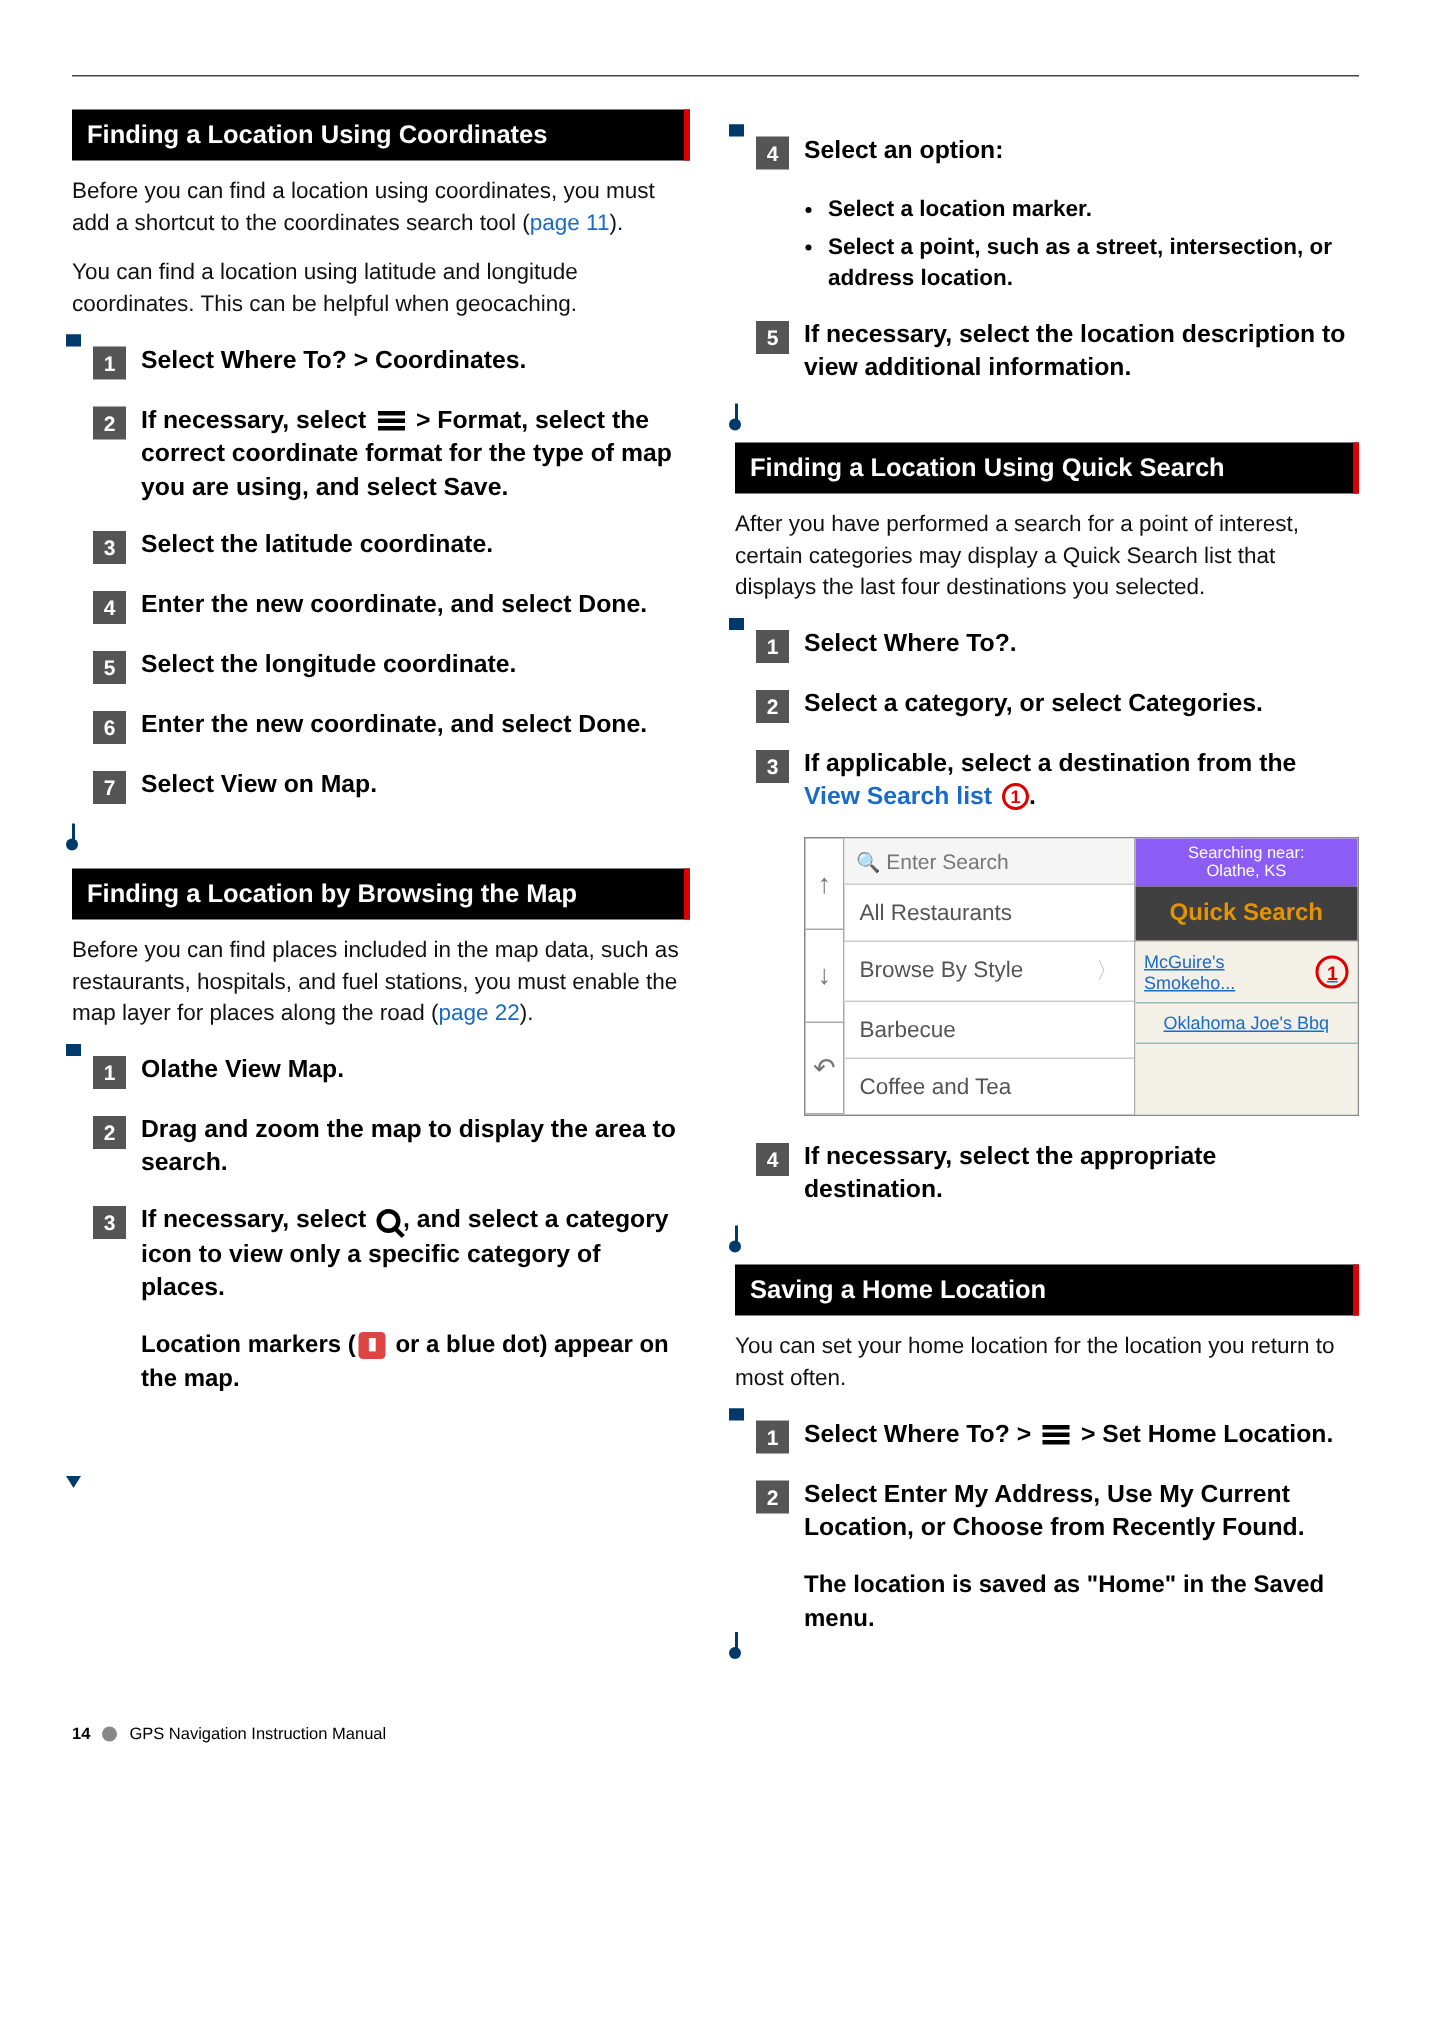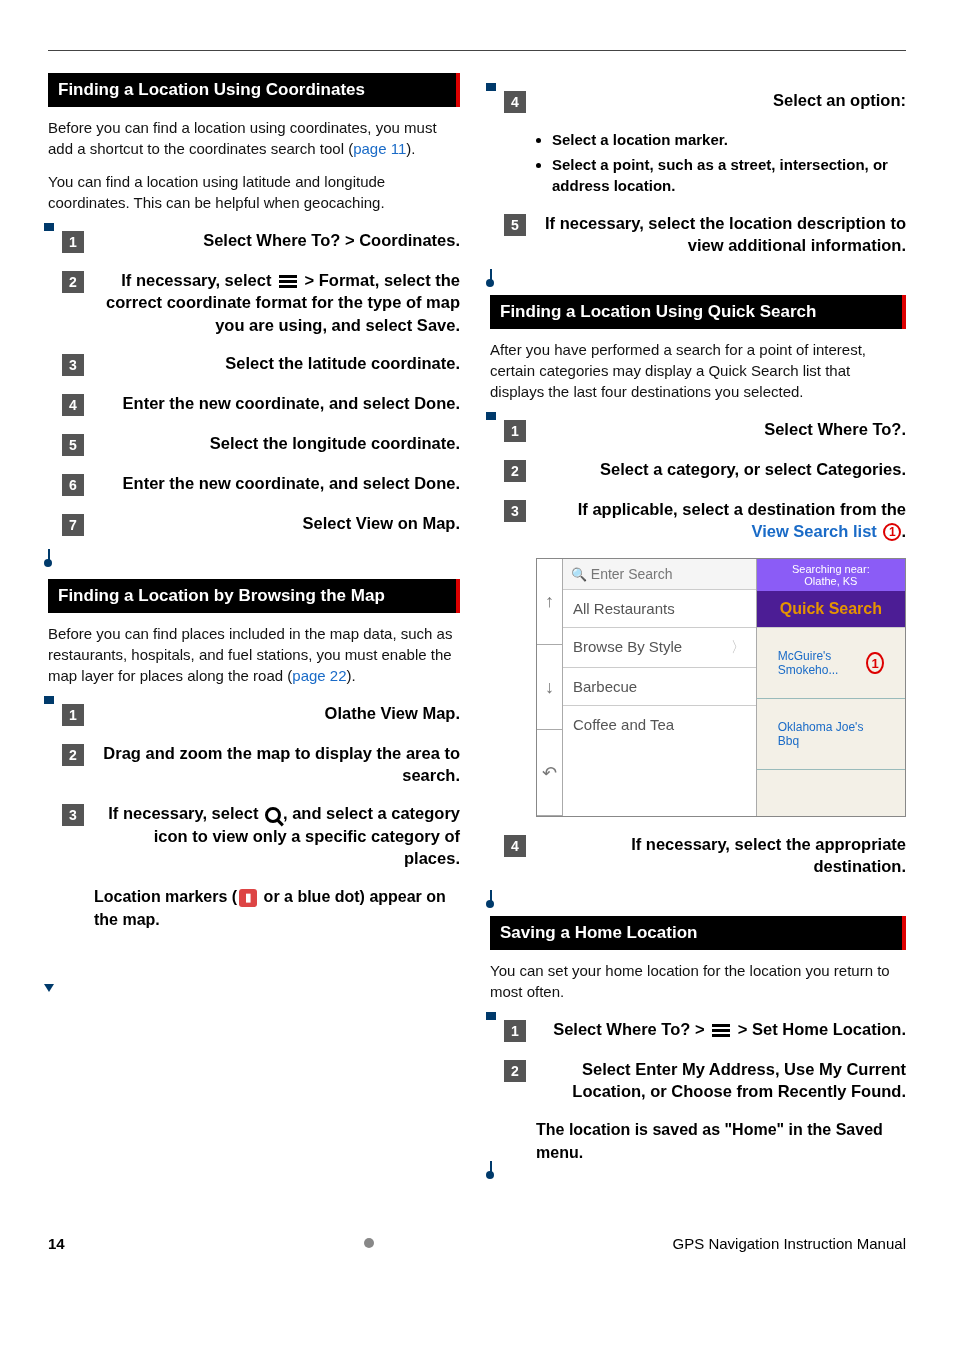--- a/index.html
+++ b/index.html
@@ -7,52 +7,52 @@
   .page { padding: 50px 48px 30px 48px; }
   .header-line { font-weight: 700; font-size: 16px; color: #333; margin-bottom: 6px; }
   .hr-top { border: none; border-top: 1.5px solid #444; margin-bottom: 22px; }
   .columns { display: flex; gap: 30px; }
   .col { flex: 1; }
   .section-header { background: #000; color: #fff; font-weight: 700; font-size: 17px; padding: 7px 10px; margin-bottom: 10px; border-right: 4px solid #d00; }
   .body-text { font-size: 15px; line-height: 1.4; margin-bottom: 12px; color: #111; }
   .link { color: #1a6bc7; }
   .step { display: flex; align-items: flex-start; margin: 16px 0; }
   .step-num { background: #555; color: #fff; width: 22px; height: 22px; font-size: 14px; font-weight: 700; display: inline-flex; align-items: center; justify-content: center; margin-right: 10px; flex-shrink: 0; margin-top:2px;}
-  .step-text { font-weight: 700; font-size: 16.5px; line-height: 1.35; flex: 1; text-align: right; }
+  .step-text { font-weight: 700; font-size: 16.5px; line-height: 1.35; flex: 1; }
   .step-sub { font-weight: 700; font-size: 16px; margin-left: 32px; line-height: 1.45; margin-top:6px; }
   ul.bullets { margin: 8px 0 12px 48px; }
   ul.bullets li { font-weight: 700; font-size: 15px; line-height: 1.4; margin-bottom: 4px; }
   .info-circle { display:inline-flex; align-items:center; justify-content:center; width:18px; height:18px; border:2px solid #d00; color:#d00; border-radius:50%; font-size:12px; font-weight:700; vertical-align:middle; margin-left:2px;}
   .menu-icon { display:inline-block; vertical-align:middle; margin:0 3px;}
   .menu-icon span{ display:block; width:18px; height:3px; background:#000; margin:2px 0;}
   .mag-icon { display:inline-block; width:16px; height:16px; border:3px solid #000; border-radius:50%; position:relative; vertical-align:middle; margin:0 2px;}
   .mag-icon:after{content:""; position:absolute; width:8px; height:3px; background:#000; bottom:-4px; right:-6px; transform:rotate(45deg);}
   .pin-icon{ display:inline-flex; width:18px; height:18px; background:#d44; border-radius:3px; vertical-align:middle; align-items:center;justify-content:center; color:#fff; font-size:11px; margin:0 2px;}
   .flow-line { position: relative; }
   .flow-line:before { content:""; position:absolute; left:-14px; top:-4px; width:1.5px; height:calc(100% + 0px); background:#003a6b; }
   .flow-end { position:relative; height:14px; }
   .flow-end:before{content:""; position:absolute; left:-18px; top:6px; width:8px; height:8px; background:#003a6b; border-radius:50%;}
   .flow-end:after{content:""; position:absolute; left:-14px; top:-4px; width:1.5px; height:14px; background:#003a6b;}
   .flow-start{position:relative;}
   .flow-start:before{content:""; position:absolute; left:-18px; top:-6px; width:0; height:0; border-left:5px solid transparent; border-right:5px solid transparent; border-top:8px solid #003a6b;}
-  .footer { display:flex; align-items:center; margin-top: 56px; font-size: 15px; justify-content: space-between; }
+  .footer { display:flex; align-items:center; margin-top: 44px; font-size: 11px; }
   .footer .pn { font-weight: 700; margin-right: 8px; }
   .footer-dot{width:10px;height:10px;background:#888;border-radius:50%; margin-right:8px;}
   .arrow-down{position:absolute; left:-18px; bottom:-60px; width:0;height:0; border-left:5px solid transparent;border-right:5px solid transparent;border-top:8px solid #003a6b;}
   
   .mock { border:1px solid #888; width:370px; margin:10px 0 12px 32px; font-family: Arial, sans-serif;}
   .mock-left{flex:1.3; border-right:1px solid #aaa;}
   .mock-search{background:#f5f5f5; padding:7px 8px; border-bottom:1px solid #ccc; color:#777; font-size:14px;}
   .mock-search:before{content:"🔍 "; font-size:13px;}
   .mock-row{padding:10px 10px; border-bottom:1px solid #ccc; color:#555; font-size:15px; display:flex; justify-content:space-between;}
   .mock-row.sel{background:#fff;}
   .mock-right{flex:1; background:#f3f0e7;}
   .mock-r-head{background:#8b5cf6; color:#fff; text-align:center; font-size:11px; padding:4px;}
-  .mock-qs{background:#4c1d95; color:#e59400; font-weight:700; text-align:center; padding:9px; border-bottom:1px solid #ccc;}
-  .mock-r-item{border-bottom:1px solid #9bb; color:#1a6bc7; font-size:12px; padding:21px; display:flex; justify-content:center; align-items:center;}
+  .mock-qs{background:#404040; color:#e59400; font-weight:700; text-align:center; padding:9px; border-bottom:1px solid #ccc;}
+  .mock-r-item{border-bottom:1px solid #9bb; color:#1a6bc7; font-size:12px; padding:6px; display:flex; justify-content:center; align-items:center;text-decoration:underline;}
   .mock-side{width:26px; display:flex; flex-direction:column; border-right:1px solid #aaa;}
   .mock-side div{flex:1; display:flex;align-items:center;justify-content:center;border-bottom:1px solid #aaa; color:#777; font-size:18px;}
   .mock-content{display:flex;}
   .ring{display:inline-flex;width:22px;height:22px;border:2px solid #d00;border-radius:50%;color:#d00;font-weight:700;align-items:center;justify-content:center;font-size:13px;}
 </style>
 </head>
 <body>
 
 <div class="page">
   <hr class="hr-top">

